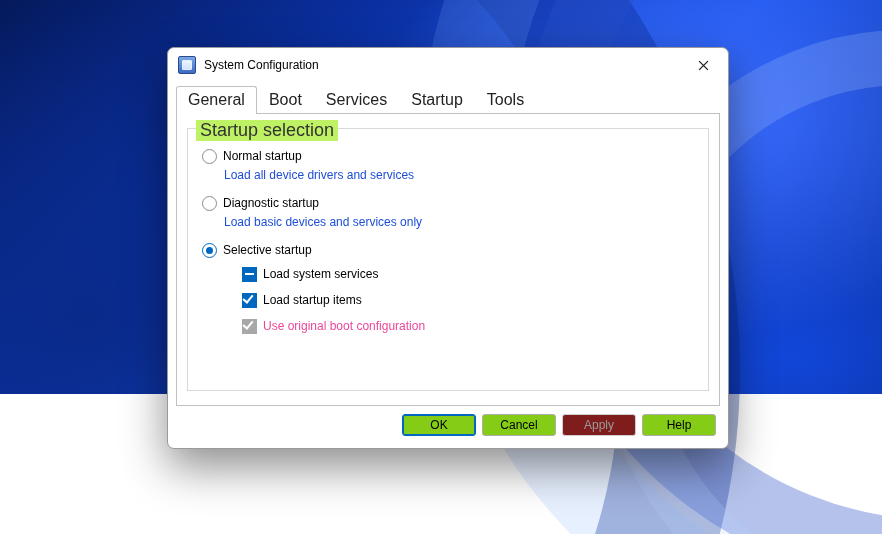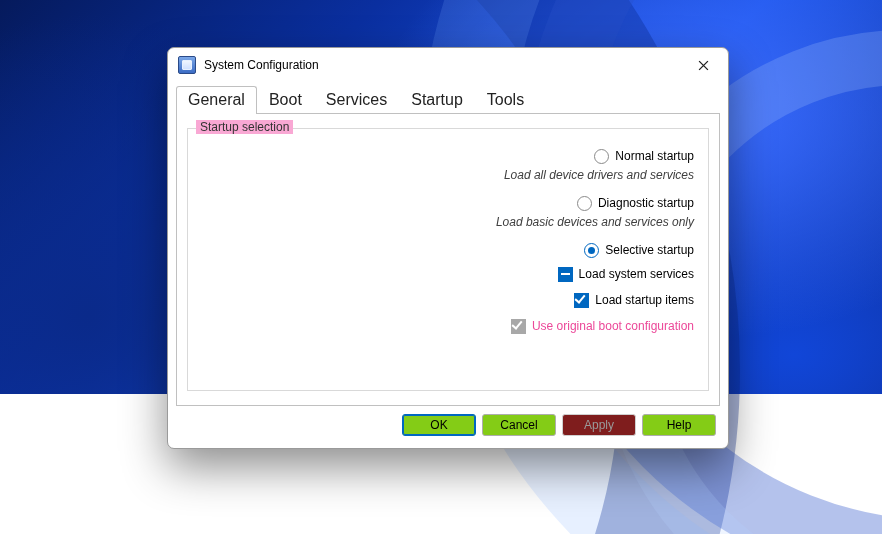--- a/index.html
+++ b/index.html
@@ -30,27 +30,27 @@
   .titlebar .title{flex:1;font-size:12px;}
   .titlebar .close{width:30px;height:24px;display:flex;align-items:center;justify-content:center;border-radius:4px;cursor:default;}
   .titlebar .close svg{width:11px;height:11px;}
   
   .tabstrip{display:flex;align-items:flex-end;padding:0 8px;margin-top:3px;}
   .tab{padding:4px 11px 5px 11px;border:1px solid transparent;border-bottom:none;font-size:16px;color:#222;cursor:default;position:relative;top:1px;}
   .tab.active{background:#ffffff;border-color:#c0c0c0;border-top-left-radius:3px;border-top-right-radius:3px;z-index:2;}
   .tabpanel{flex:1;margin:0 8px 8px 8px;border:1px solid #c0c0c0;background:#ffffff;position:relative;}
   
   .groupbox{position:absolute;left:10px;right:10px;top:14px;bottom:14px;border:1px solid #d9d9d9;}
-  .groupbox .legend{position:absolute;top:-9px;left:8px;background:#f9a8d4;padding:0 4px;font-size:12px;color:#333;}
+  .groupbox .legend{position:absolute;top:-9px;left:8px;background:#bef264;padding:0 4px;font-size:18px;color:#333;}
   .options{padding:18px 14px 10px 14px;}
   .opt{margin-bottom:4px;}
-  .row{display:flex;align-items:center;min-height:18px;justify-content:flex-end;}
+  .row{display:flex;align-items:center;min-height:18px;}
   .indent1{padding-left:22px;}
   .indent2{padding-left:40px;}
-  .desc{color:#404040;margin:1px 0 10px 0;font-style:italic;}
+  .desc{color:#1d4ed8;margin:1px 0 10px 0;}
   
   .radio{width:13px;height:13px;border:1px solid #8a8a8a;border-radius:50%;margin-right:6px;background:#fff;position:relative;flex:0 0 auto;}
   .radio.checked{border-color:#0067c0;}
   .radio.checked::after{content:"";position:absolute;inset:3px;background:#0067c0;border-radius:50%;}
   
   .cb{width:13px;height:13px;border:1px solid #8a8a8a;background:#fff;margin-right:6px;position:relative;flex:0 0 auto;}
   .cb.checked{background:#0067c0;border-color:#0067c0;}
   .cb.checked::after{content:"";position:absolute;left:2px;top:-1px;width:4px;height:8px;border:solid #fff;border-width:0 2px 2px 0;transform:rotate(40deg);}
   .cb.mixed{background:#0067c0;border-color:#0067c0;}
   .cb.mixed::after{content:"";position:absolute;left:2px;right:2px;top:5px;height:2px;background:#fff;}

